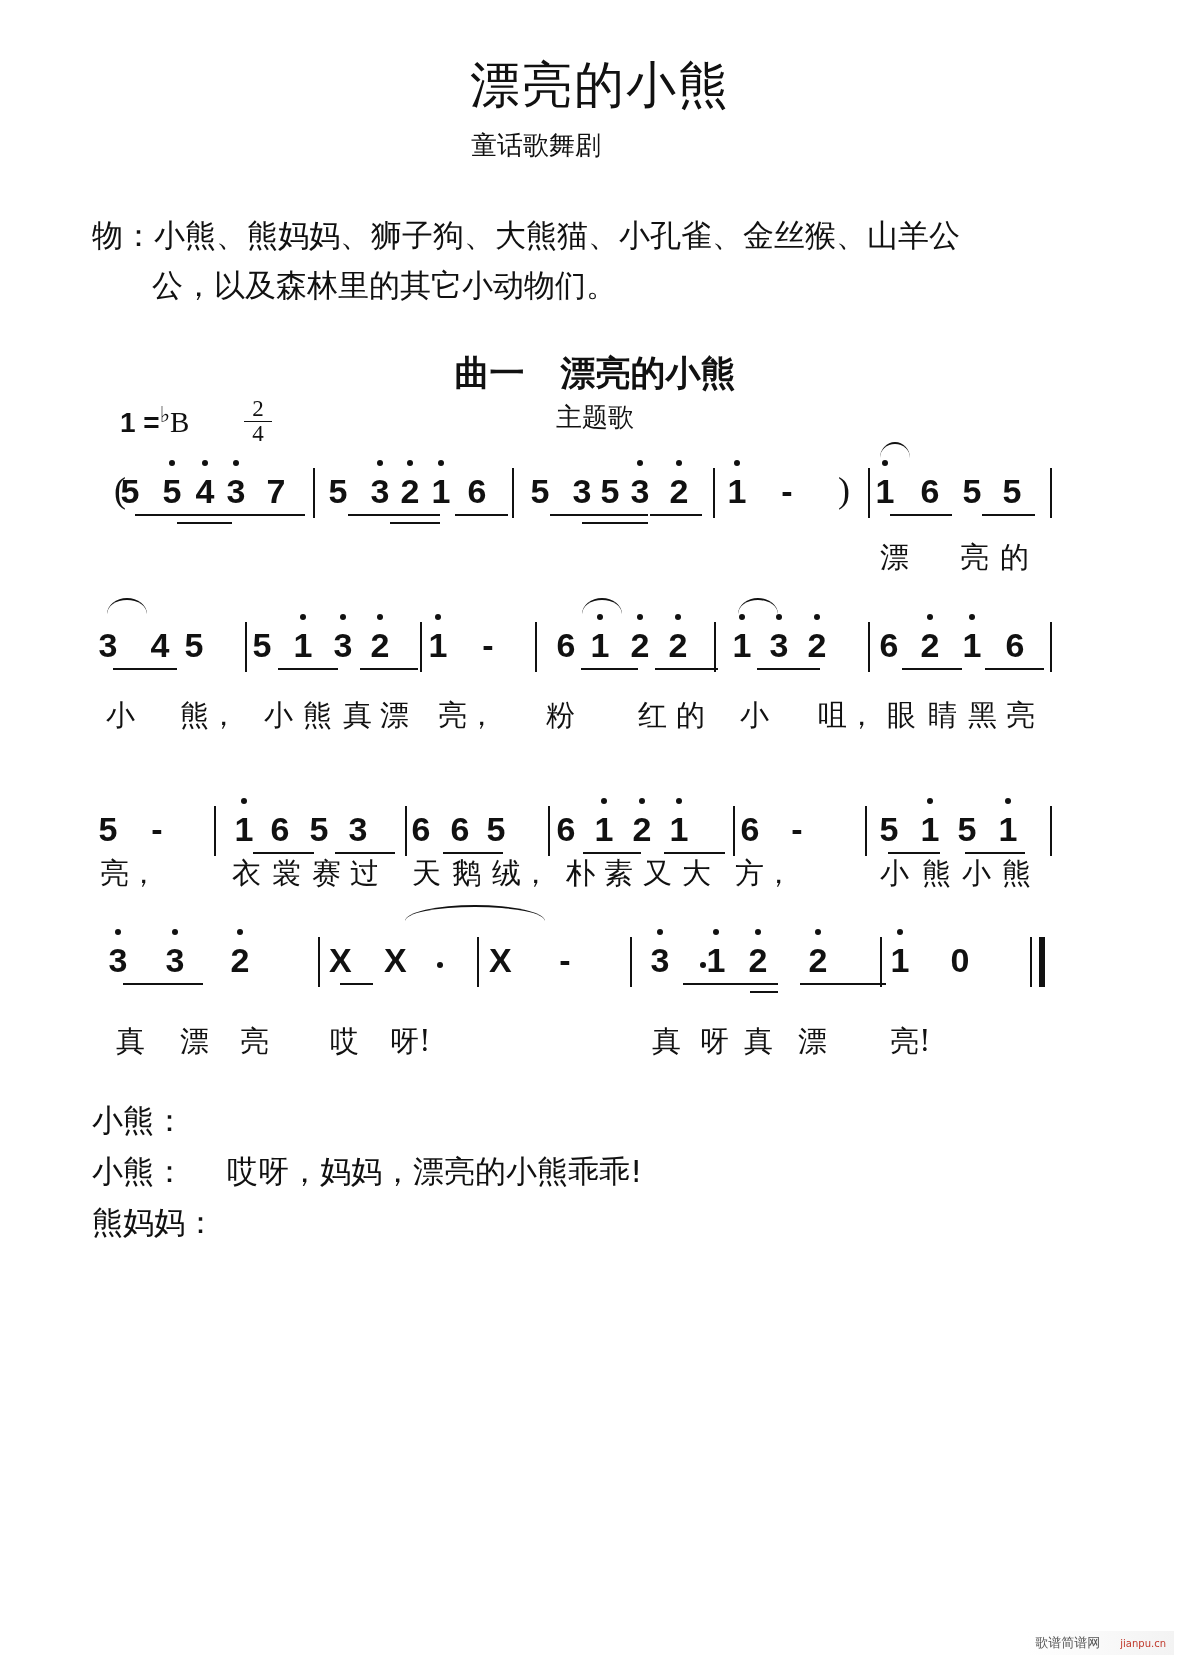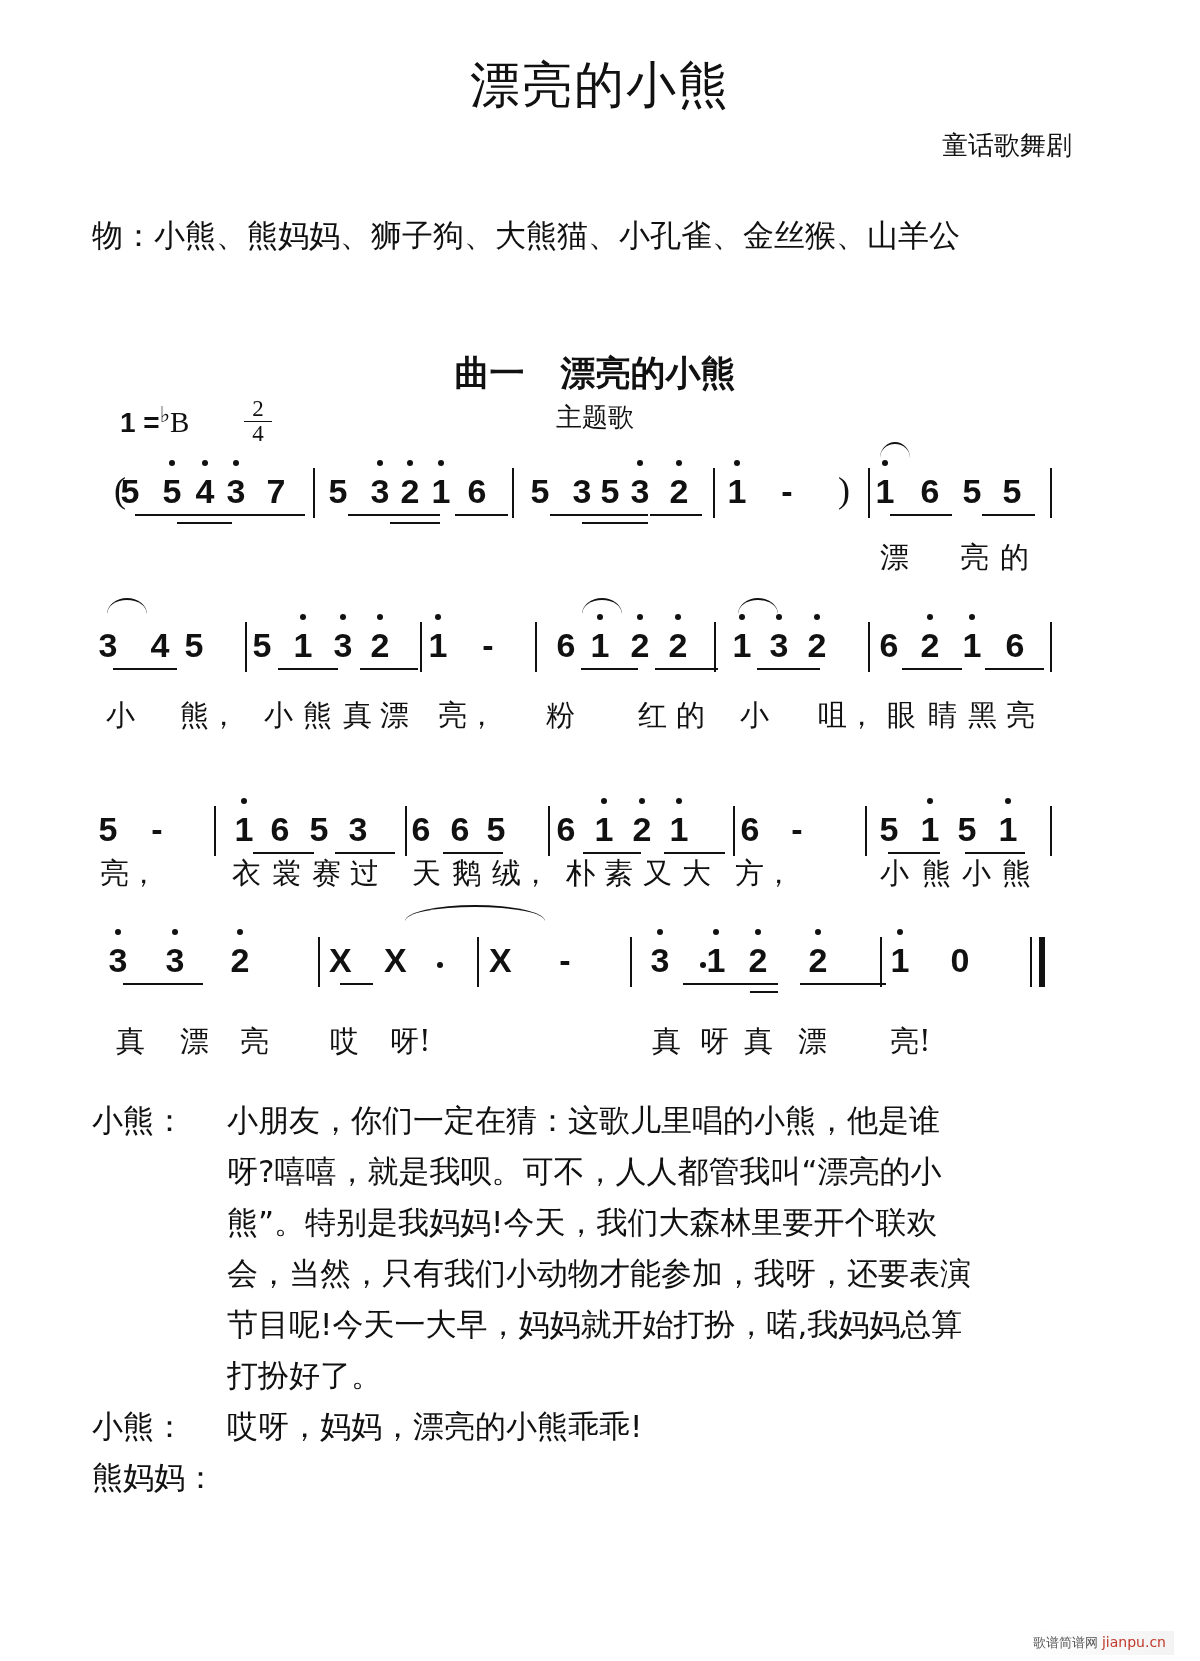--- a/index.html
+++ b/index.html
@@ -1,20 +1,20 @@
 <!DOCTYPE html>
 <html><head>
 <meta charset="utf-8">
 <style>
   html,body{margin:0;padding:0;background:#fff;}
   body{width:1200px;height:1661px;position:relative;overflow:hidden;color:#111;
        font-family:"DejaVu Sans","Liberation Sans",sans-serif;}
   .abs{position:absolute;}
   .title{left:0;width:1200px;top:52px;text-align:center;font-size:50px;font-weight:300;letter-spacing:2px;}
-  .subtitle{left:0;width:1112px;top:128px;text-align:right;font-size:26px;padding-right:40px;box-sizing:border-box;}
+  .subtitle{left:0;width:1112px;top:128px;text-align:center;font-size:26px;padding-right:40px;box-sizing:border-box;}
   .credits{left:920px;top:108px;font-family:"DejaVu Serif","Liberation Serif",serif;font-size:29px;line-height:42px;}
   .credits div{letter-spacing:6px;}
   .credits .name{display:inline-block;width:98px;letter-spacing:14px;}
   .cast{left:92px;top:210px;width:1020px;font-size:31px;line-height:50px;}
   .cast .label{display:inline;}
   .cast .indent{padding-left:60px;}
   .song-title{left:0;width:1200px;top:350px;text-align:center;font-size:35px;font-weight:bold;padding-right:10px;box-sizing:border-box;}
   .song-title span{margin:0 18px;}
   .key{left:120px;top:402px;font-size:28px;font-weight:bold;font-family:"Liberation Sans",sans-serif;}
   .key .flat{font-weight:normal;font-size:22px;vertical-align:super;}
@@ -30,32 +30,33 @@
   .slur{position:absolute;border-top:2px solid #111;border-radius:50% 50% 0 0 / 100% 100% 0 0;height:14px;}
   .paren{position:absolute;font-family:"Liberation Serif",serif;font-size:36px;line-height:36px;}
   .aug{position:absolute;width:6px;height:6px;border-radius:50%;background:#111;}
   .lyr{position:absolute;font-family:"DejaVu Serif","Liberation Serif",serif;font-size:29px;line-height:30px;}
 
   .dialog{left:92px;top:1095px;width:1050px;font-size:31px;line-height:51px;}
   .dline{display:flex;}
   .speaker{width:135px;flex:none;white-space:nowrap;}
   .speech{flex:1;}
   .watermark{right:26px;bottom:6px;font-size:13px;color:#555;background:linear-gradient(90deg,#fff,#f3f3f3);padding:3px 8px;}
-  .watermark .url{color:#c0392b;font-size:14px;margin-left:4px;}
+  .watermark .url{color:#c0392b;font-size:10px;margin-left:20px;}
 </style>
 </head>
 <body>
 
 <div class="abs title">漂亮的小熊</div>
 <div class="abs subtitle">童话歌舞剧</div>
 <div class="abs credits">
 </div>
 
 <div class="abs cast">
   <div><span class="label">物：</span><span>小熊、熊妈妈、狮子狗、大熊猫、小孔雀、金丝猴、山羊公</span></div>
+  <div class="indent">公，以及森林里的其它小动物们。</div>
 </div>
 
 <div class="abs song-title"><span>曲一</span><span>漂亮的小熊</span></div>
 <div class="abs key"><span>1 =</span><span class="flat">♭</span><span class="note-b">B</span></div>
 <div class="abs timesig">
     <div>2</div>
     <div class="line"></div>
     <div>4</div>
   </div>
 <div class="abs subsong">主题歌</div>
@@ -277,28 +278,20 @@
     <div class="lyr" style="left: 652px; top: 1026px;">真</div>
     <div class="lyr" style="left: 700px; top: 1026px;">呀</div>
     <div class="lyr" style="left: 744px; top: 1026px;">真</div>
     <div class="lyr" style="left: 798px; top: 1026px;">漂</div>
     <div class="lyr" style="left: 890px; top: 1026px;">亮!</div>
   </div>
 
 <div class="abs dialog">
   <div class="dline">
     <div class="speaker">小熊：</div>
-    <div class="speech">
-      <div>小朋友，你们一定在猜：这歌儿里唱的小熊，他是谁</div>
-      <div>呀?嘻嘻，就是我呗。可不，人人都管我叫“漂亮的小</div>
-      <div>熊”。特别是我妈妈!今天，我们大森林里要开个联欢</div>
-      <div>会，当然，只有我们小动物才能参加，我呀，还要表演</div>
-      <div>节目呢!今天一大早，妈妈就开始打扮，喏,我妈妈总算</div>
-      <div>打扮好了。</div>
-    </div>
   </div>
   <div class="dline">
     <div class="speaker">小熊：</div>
     <div class="speech">哎呀，妈妈，漂亮的小熊乖乖!</div>
   </div>
   <div class="dline">
     <div class="speaker">熊妈妈：</div>
   </div>
 </div>
 

